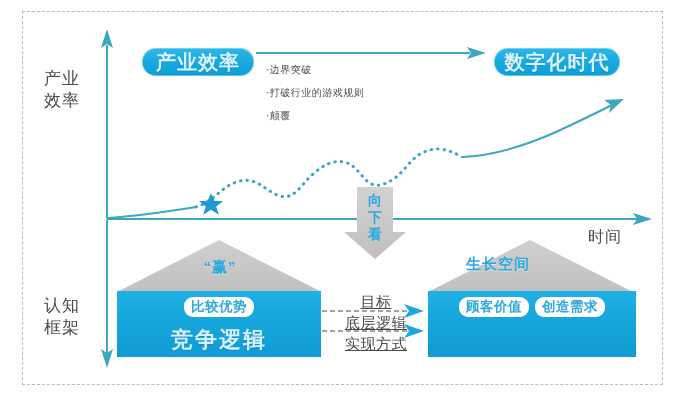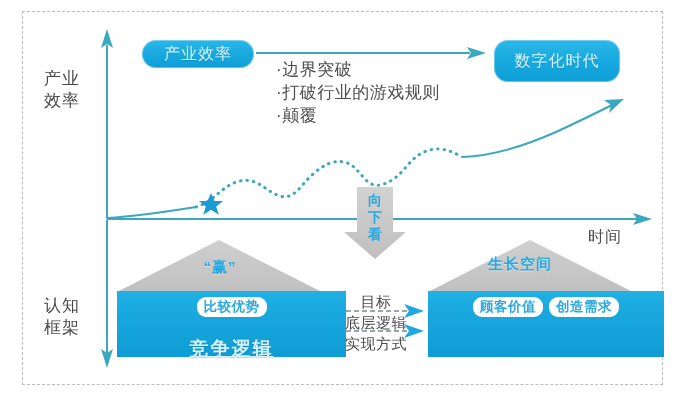--- a/index.html
+++ b/index.html
@@ -36,107 +36,107 @@
   }
   #y-axis-label { left: 44px; top: 43px; margin-top: 25px; }
   #framework-label { left: 44px; top: 288px; margin-top: 7px; }
   #x-axis-label { left: 588px; top: 226px; font-size: 16px; }
 
   
   .pill {
     border-radius: 14px;
     background: linear-gradient(180deg, #2cb7e8 0%, #16a8de 55%, #0d9ed6 100%);
     color: #d9f4ff;
-    font-size: 16px;
-    font-weight: normal;
+    font-size: 20px;
+    font-weight: bold;
     letter-spacing: 1px;
     display: flex;
     align-items: center;
     justify-content: center;
     box-shadow: 0 0 0 1px rgba(255,255,255,0.35) inset;
     text-shadow: 0 1px 1px rgba(0,0,0,0.12);
+    margin-top: 8px;
   }
   #pill-industry-efficiency {
     left: 142px; top: 40px; width: 112px; height: 28px;
   }
   #pill-digital-era {
-    left: 494px; top: 40px; width: 126px; height: 42px; text-align: center;
+    left: 494px; top: 40px; width: 126px; height: 28px; text-align: center;
   }
 
   
   #bullet-list {
-    left: 276px; top: 58px;
+    left: 266px; top: 58px;
     color: #4e4e4e;
-    font-size: 17px;
+    font-size: 10px;
     line-height: 23px;
     letter-spacing: 0.5px;
   }
   #bullet-list div { white-space: nowrap; }
 
   
   .tri-label {
     color: #29a9e0;
     font-size: 15px;
     font-weight: bold;
     letter-spacing: 1px;
     text-align: center;
     text-shadow: 0 1px 0 rgba(255,255,255,0.45);
   }
   #tri-left-label { left: 150px; top: 258px; width: 140px; }
-  #tri-right-label { left: 446px; top: 255px; width: 148px; }
+  #tri-right-label { left: 424px; top: 255px; width: 148px; }
 
   
   .logic-box {
     background: linear-gradient(180deg, #1fb0e4 0%, #17a6dd 40%, #0f9cd4 100%);
     display: flex;
     flex-direction: column;
     align-items: center;
     justify-content: flex-start;
     padding-top: 6px;
     box-sizing: border-box;
   }
-  #box-left { left: 117px; top: 291px; width: 229px; height: 66px; }
-  #box-right { left: 428px; top: 291px; width: 236px; height: 66px; }
+  #box-left { left: 117px; top: 291px; width: 204px; height: 66px; }
+  #box-right { left: 428px; top: 291px; width: 208px; height: 66px; }
   .chip-row {
     display: flex;
     gap: 6px;
     justify-content: center;
   }
   .chip {
     background: #ffffff;
     border-radius: 9px;
     color: #2ea9df;
     font-size: 13.5px;
     font-weight: bold;
     letter-spacing: 0.5px;
     padding: 2px 7px 3px 7px;
     line-height: 15px;
     white-space: nowrap;
   }
   .box-title {
-    margin-top: 19px;
+    margin-top: 8px;
     color: #d4f1ff;
-    font-size: 19px;
+    font-size: 22px;
     font-weight: bold;
     letter-spacing: 2px;
     text-shadow: 0 1px 1px rgba(0,0,0,0.13);
-    text-decoration: underline;
   }
 
   
   #connector-text {
     left: 328px; top: 291px;
     width: 96px;
     text-align: center;
     color: #4a4a4a;
     font-size: 15px;
     line-height: 21px;
     letter-spacing: 0.5px;
   }
-  #connector-text div { white-space: nowrap; }
+  #connector-text div { white-space: nowrap; text-decoration: underline; }
 
   
   #down-arrow-text {
     left: 363px; top: 192px;
     width: 24px;
     color: #29a9e0;
     font-size: 14px;
     font-weight: bold;
     line-height: 17px;
     text-align: center;

